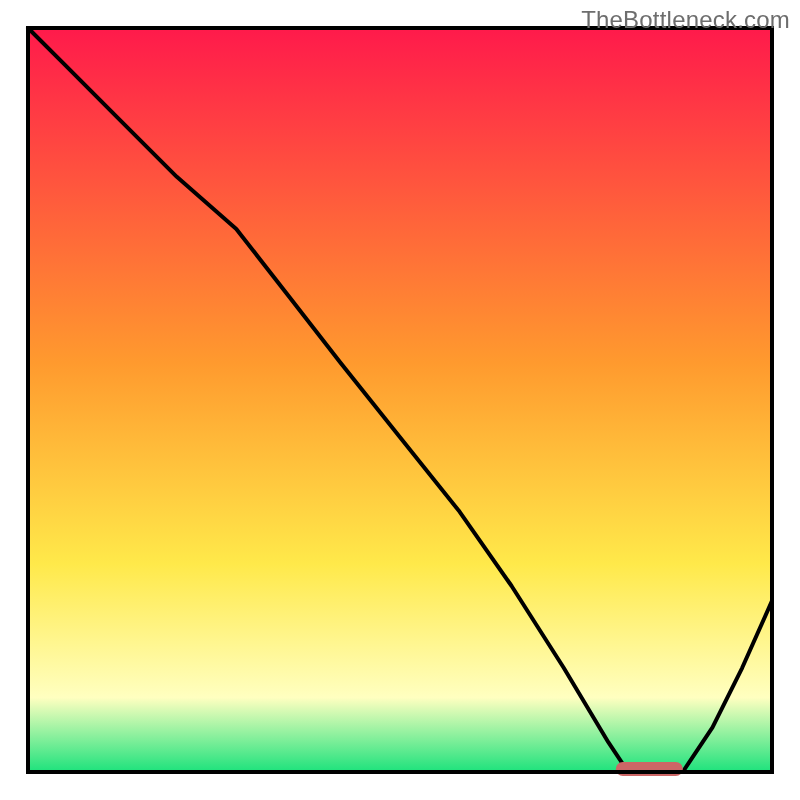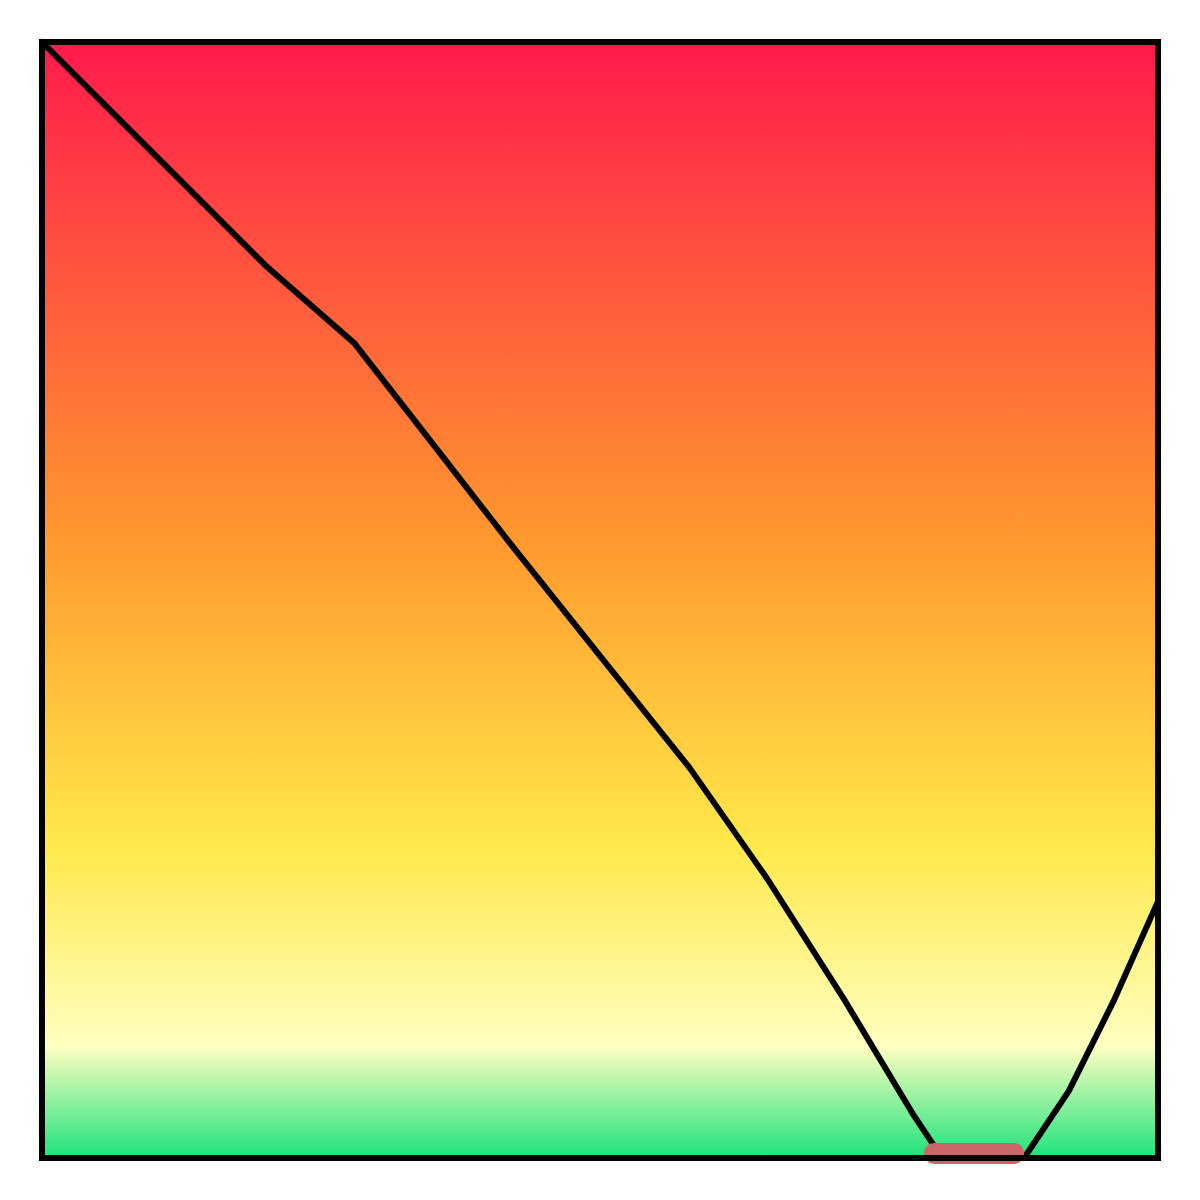--- a/index.html
+++ b/index.html
@@ -46,20 +46,21 @@
   }
   .marker-pill {
     fill: #cc6666;
     stroke: none;
   }
 </style>
 </head>
 <body>
 <div class="container">
 
+  <div class="watermark">TheBottleneck.com</div>
 
   <svg class="chart" viewBox="0 0 800 800" preserveAspectRatio="none">
     <defs>
       <linearGradient id="bg-grad" x1="0" y1="0" x2="0" y2="1">
         <stop offset="0" stop-color="#ff1a4b"></stop>
         <stop offset="0.45" stop-color="#ff9a2e"></stop>
         <stop offset="0.72" stop-color="#ffe94a"></stop>
         <stop offset="0.90" stop-color="#ffffc0"></stop>
         <stop offset="1.0" stop-color="#1de27c"></stop>
       </linearGradient>

